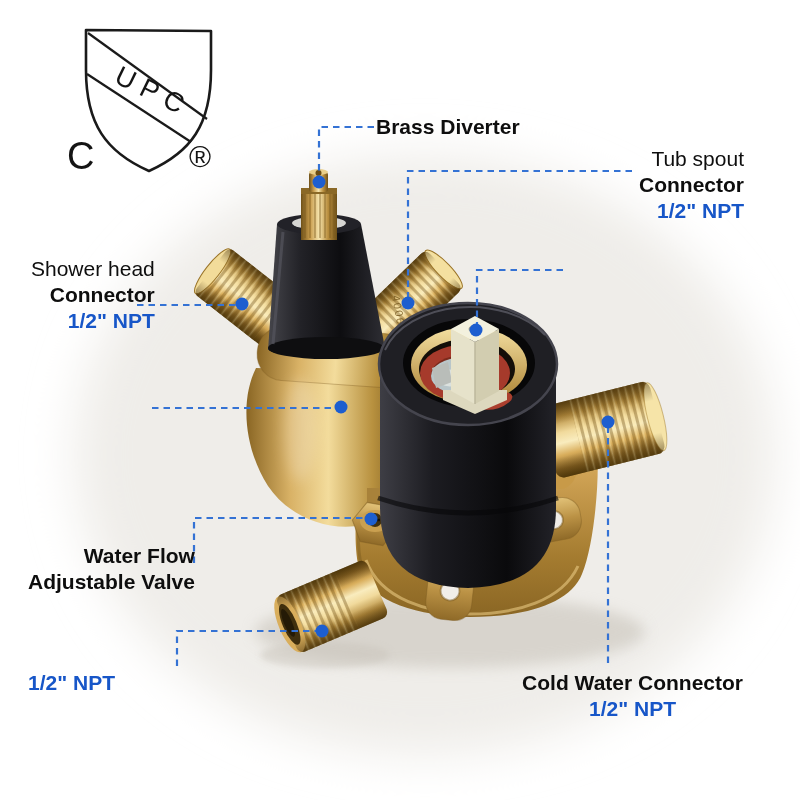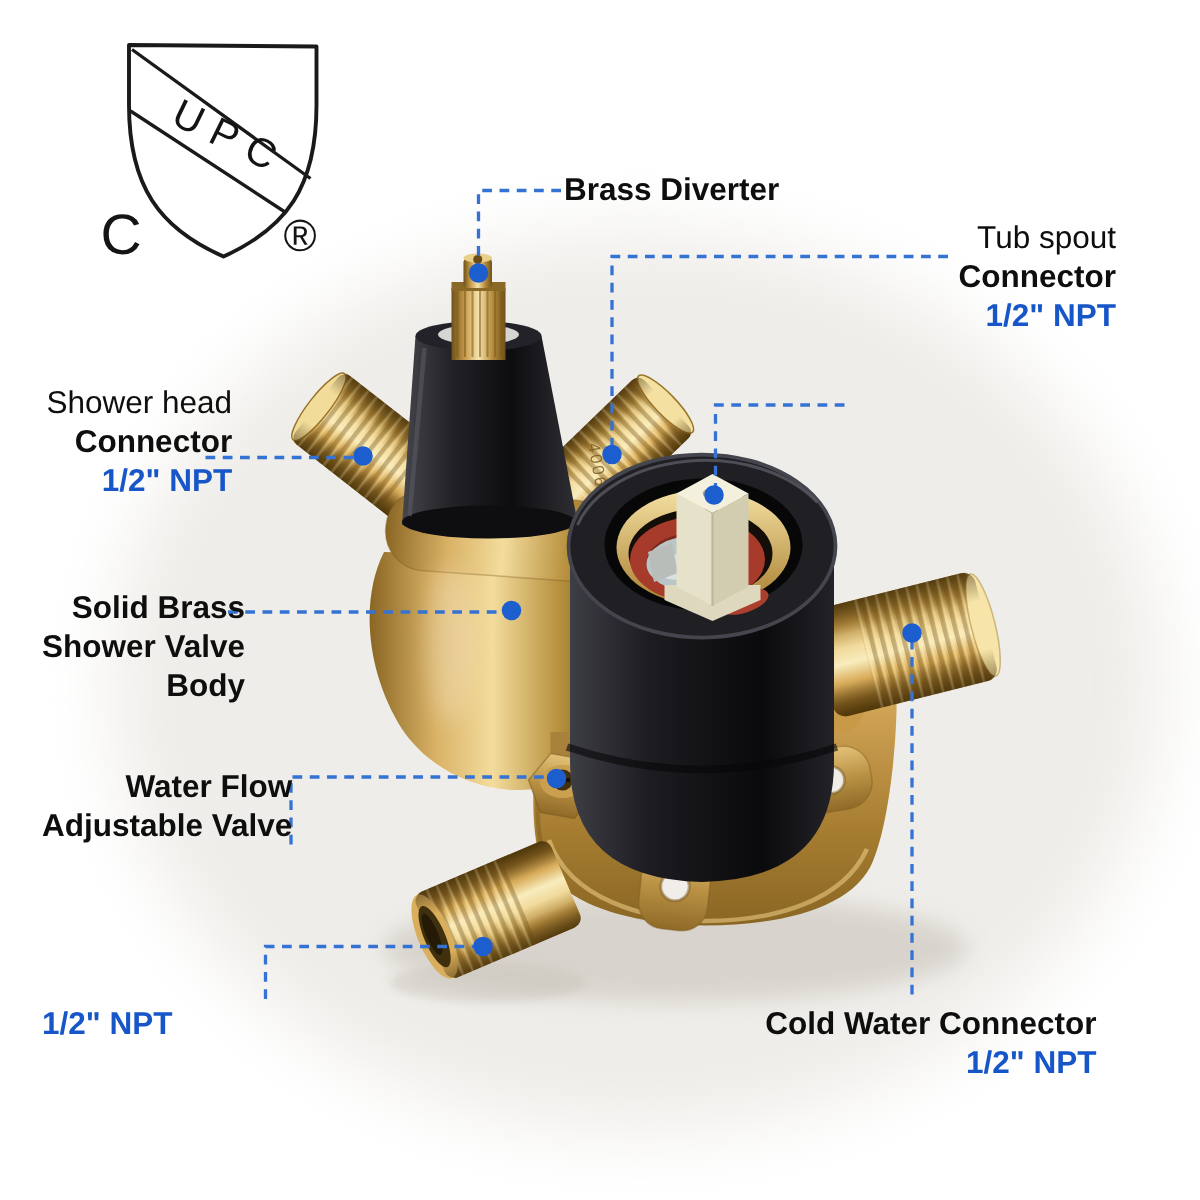--- a/index.html
+++ b/index.html
@@ -9,23 +9,23 @@
   .callout{position:absolute;font-size:21px;font-weight:700;color:#0e0e0e;
            line-height:26px;white-space:nowrap;text-align:right;}
   .callout .light{font-weight:400;}
   .callout .npt{color:#1756c8;}
   .ta-r{text-align:right;}
   #co-brass {left:376px;top:114px;}
   #co-tub   {right:56px;top:146px;margin-left:29px;}
   #co-shower{left:31px;top:256px;}
   #co-cupc  {right:56px;top:257px;}
   #co-body  {left:28px;top:393px;}
-  #co-screw {left:28px;top:512px;}
+  #co-screw {left:28px;top:543px;}
   #co-hot   {left:28px;top:670px;}
-  #co-cold  {right:69px;top:670px;}
+  #co-cold  {right:57px;top:670px;text-align:center;}
 </style>
 </head>
 <body>
 
 <div class="stage">
 
   <svg class="scene" width="800" height="800" viewBox="0 0 800 800">
     <defs>
       <filter id="blurXL" x="-50%" y="-50%" width="200%" height="200%">
           <feGaussianBlur stdDeviation="24"></feGaussianBlur>
@@ -274,25 +274,20 @@
     <div class="npt">1/2" NPT</div>
   </div>
 
   <div class="callout" id="co-shower">
     <div class="light">Shower head</div>
     <div>Connector</div>
     <div class="npt">1/2" NPT</div>
   </div>
 
 
-  <div class="callout" id="co-body">
-    <div>Solid Brass</div>
-    <div>Shower Valve</div>
-    <div>Body</div>
-  </div>
 
   <div class="callout" id="co-screw">
     <div>Water Flow</div>
     <div>Adjustable Valve</div>
   </div>
 
   <div class="callout" id="co-hot">
     <div class="npt">1/2" NPT</div>
   </div>
 

